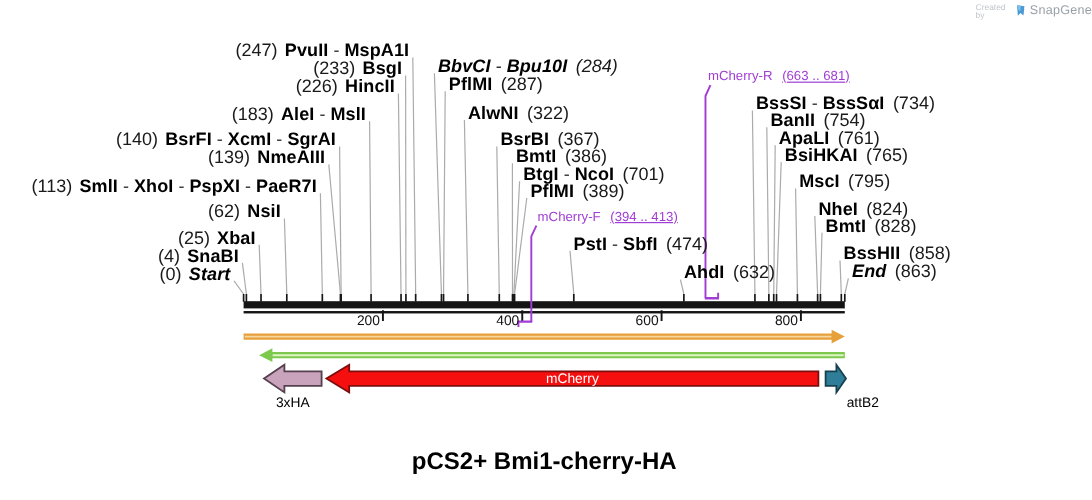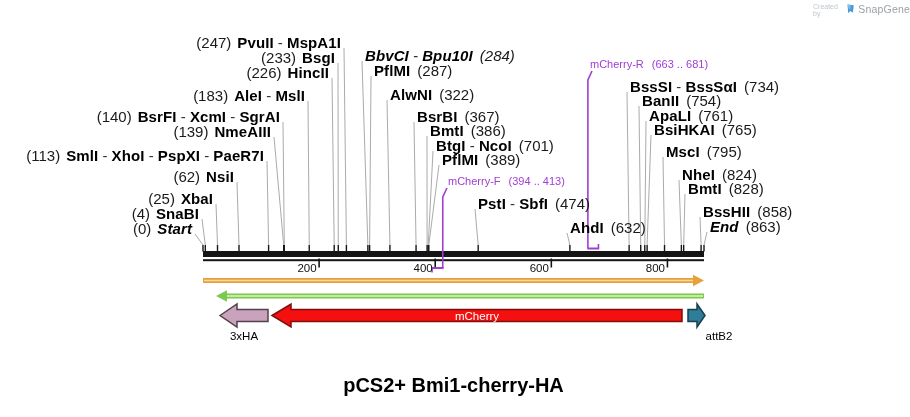--- a/index.html
+++ b/index.html
@@ -7,21 +7,21 @@
     position:relative;width:910px;height:417px;background:#ffffff;overflow:hidden;
     font-family:"Liberation Sans","DejaVu Sans",sans-serif;
   }
   #map-svg{position:absolute;left:0;top:0;}
   .lbl{position:absolute;white-space:nowrap;font-size:15px;line-height:13px;color:#1a1a1a;}
   .lbl b{color:#000;font-weight:bold;letter-spacing:.1px;}
   .lbl .pos{font-weight:normal;color:#1a1a1a;}
   .lbl .sep{font-weight:normal;color:#333;}
   .lbl.right-anchored{transform:translateX(-100%);}
   .primer-lbl{position:absolute;white-space:nowrap;font-size:11px;line-height:13px;}
-  .primer-lbl .rng{margin-left:8px;}
+  .primer-lbl .rng{margin-left:8px;text-decoration:underline;}
   .tick-num{position:absolute;font-size:11.5px;color:#111;transform:translateX(-100%);white-space:nowrap;}
   .feat-lbl{position:absolute;font-size:11.5px;color:#000;transform:translateX(-50%);white-space:nowrap;}
   .feat-lbl-inside{position:absolute;font-size:11.5px;transform:translate(-50%,-50%);white-space:nowrap;}
   #title-block{position:absolute;left:203px;width:501px;text-align:center;}
   #plasmid-name{font-size:20px;font-weight:bold;color:#000;}
   #plasmid-length{font-size:11px;color:#111;margin-top:4px;}
   #credit{position:absolute;left:813px;top:3px;display:flex;gap:4px;}
   #credit-prefix{font-size:7px;color:#c0c6cb;}
   #credit-brand{font-size:10.5px;color:#99a1a8;letter-spacing:.2px;}
 </style>

